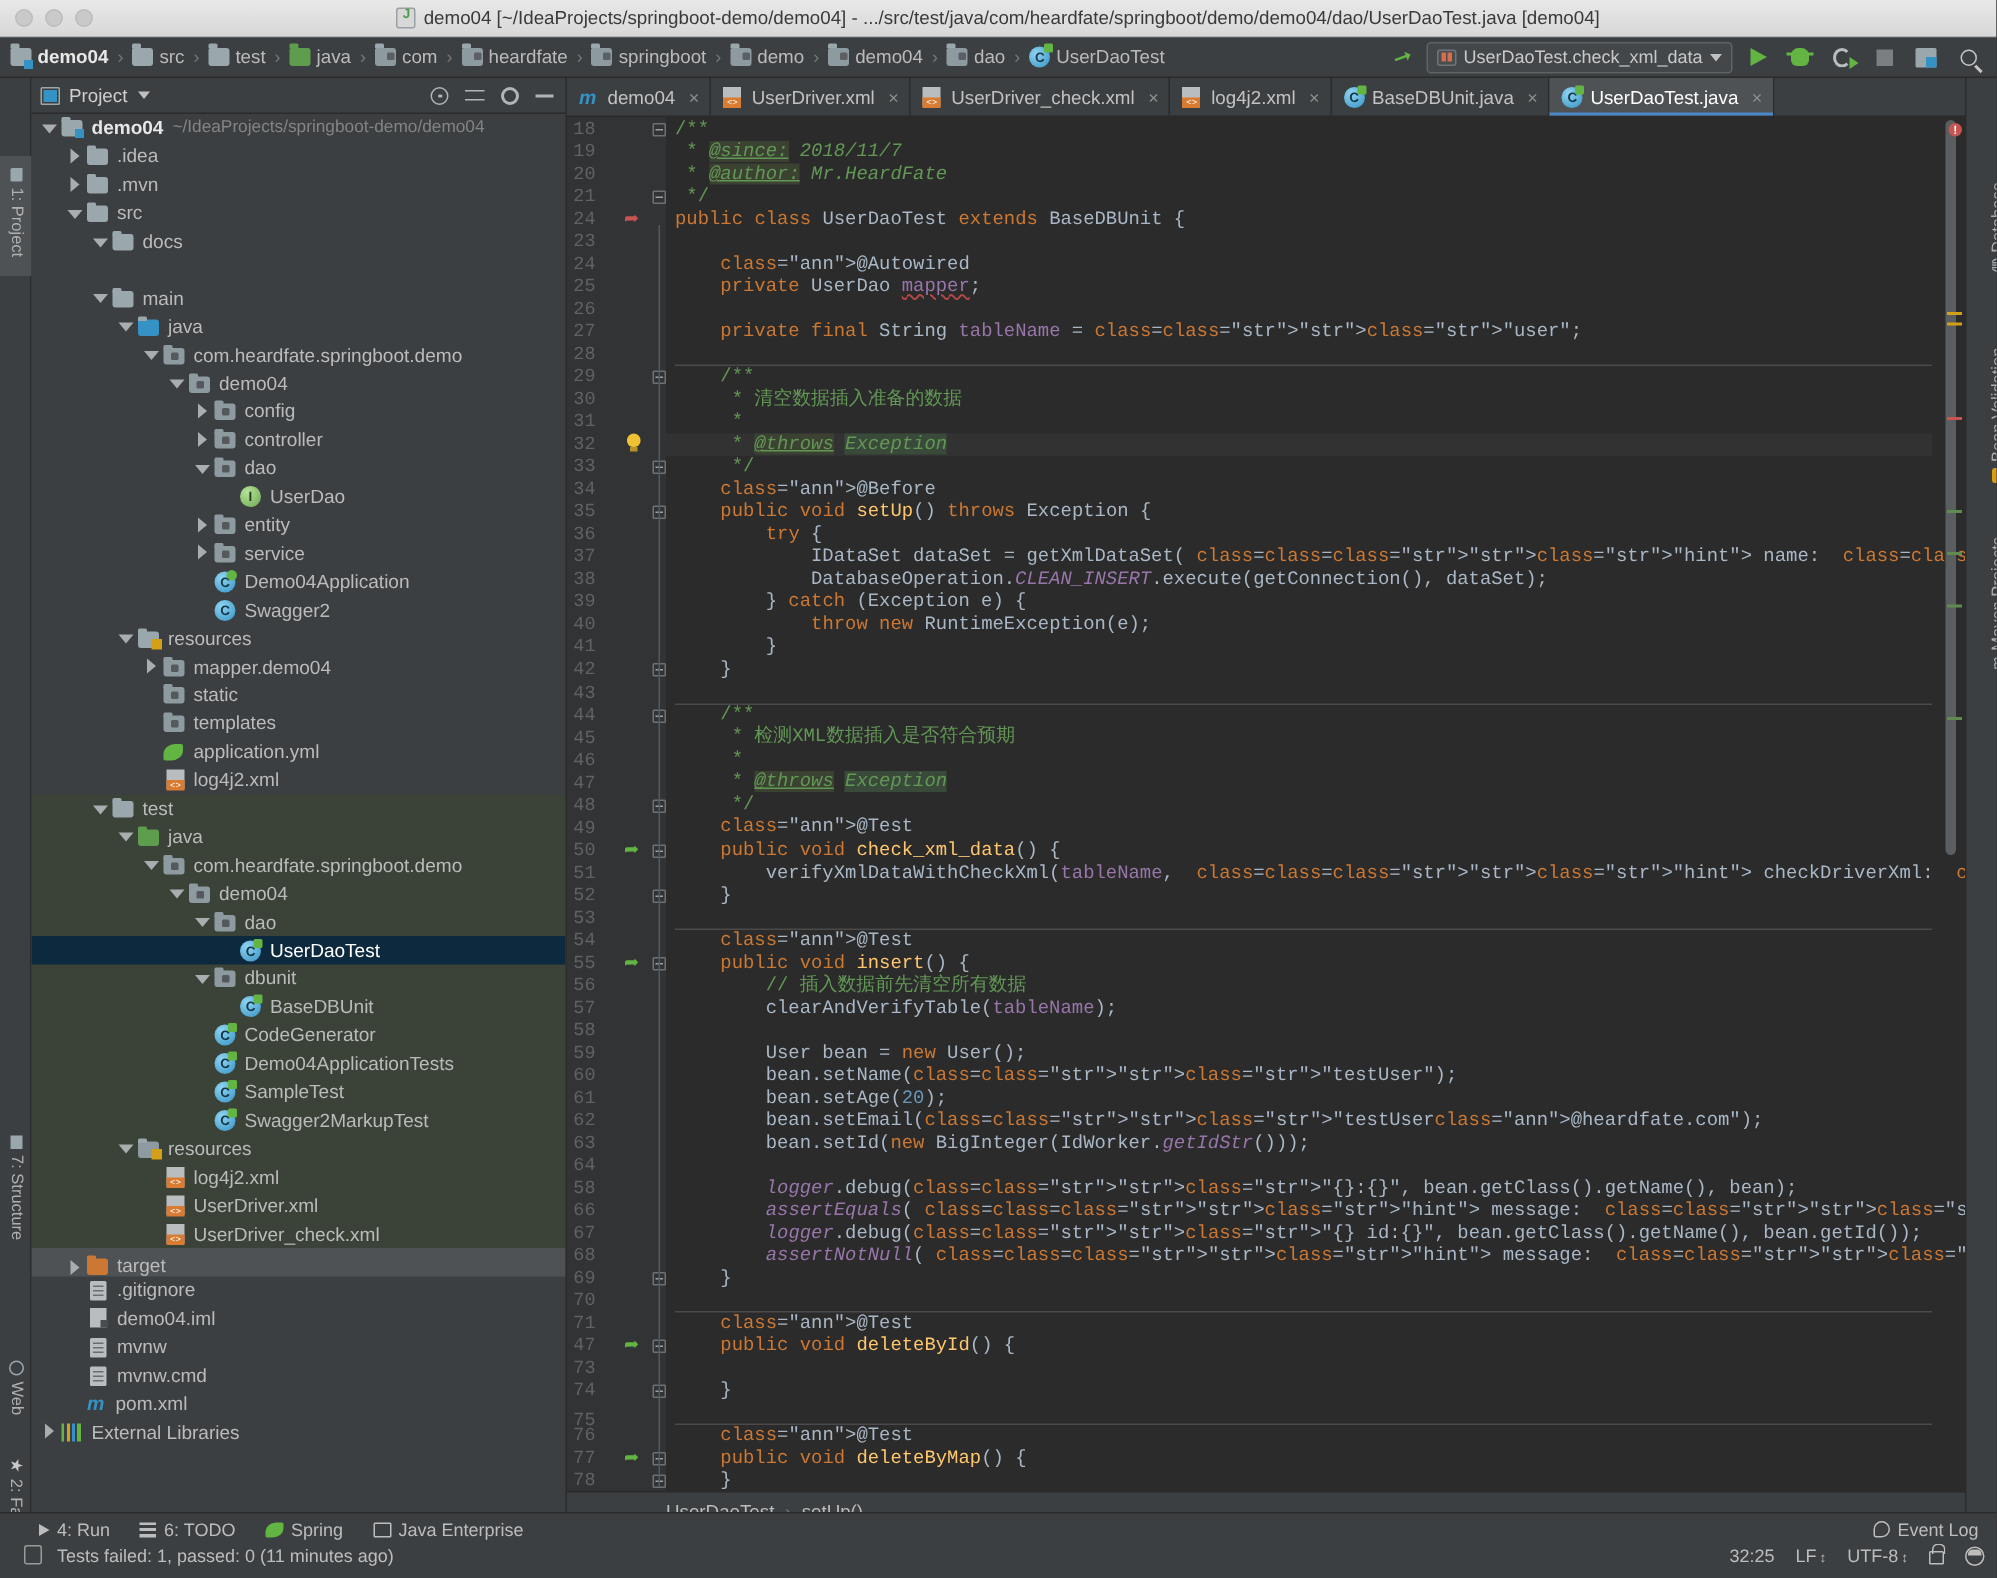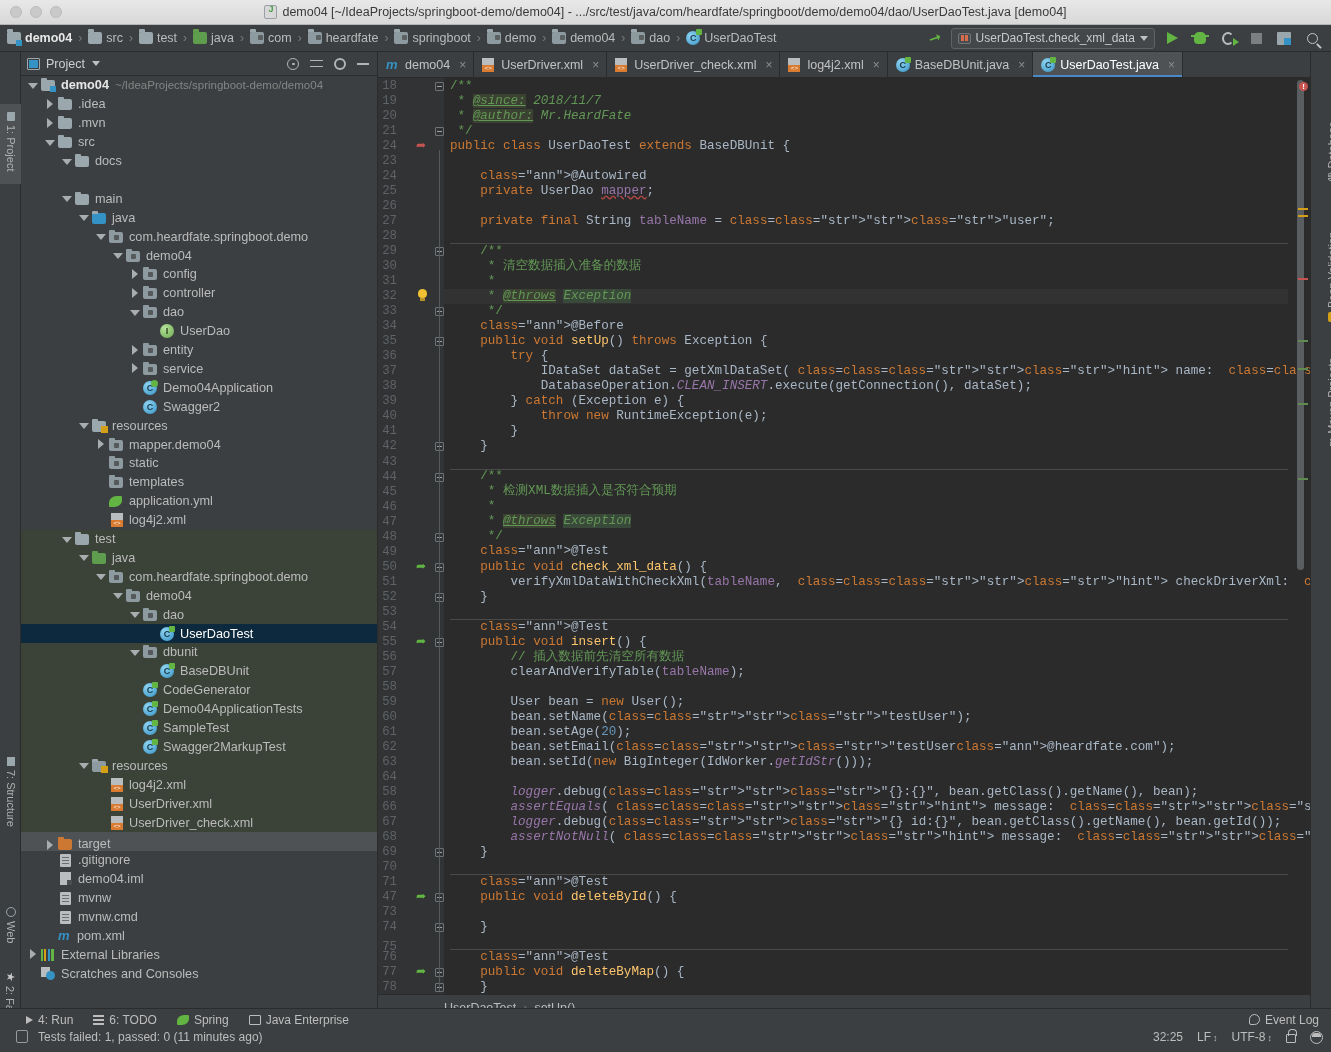--- a/index.html
+++ b/index.html
@@ -806,28 +806,20 @@
         <span class="ico i-m">m</span>
         <span class="nm">pom.xml</span>
       </div>
       <div class="row" style="position: absolute; left: 0px; right: 0px; top: 869.4px;">
         <span style="display:inline-block;width:6px"></span>
         <span class="arrow right"></span>
         <span class="ico">
           <span class="i-libs" style="position:absolute;"></span>
         </span>
         <span class="nm">External Libraries</span>
-      </div>
-      <div class="row" style="position: absolute; left: 0px; right: 0px; top: 888.3px;">
-        <span style="display:inline-block;width:6px"></span>
-        <span class="arrow"></span>
-        <span class="ico">
-          <span class="i-scratch" style="position:absolute;"></span>
-        </span>
-        <span class="nm">Scratches and Consoles</span>
       </div>
     </div>
   <div id="hscroll"></div>
 </div>
 
 <div id="editor">
   <div id="tabs">
       <div class="tab">
         <span class="ti i-m" style="font-size:13px;color:#3592c4;font-style:italic;font-weight:bold;line-height:14px;">m</span>
         <span>demo04</span>

